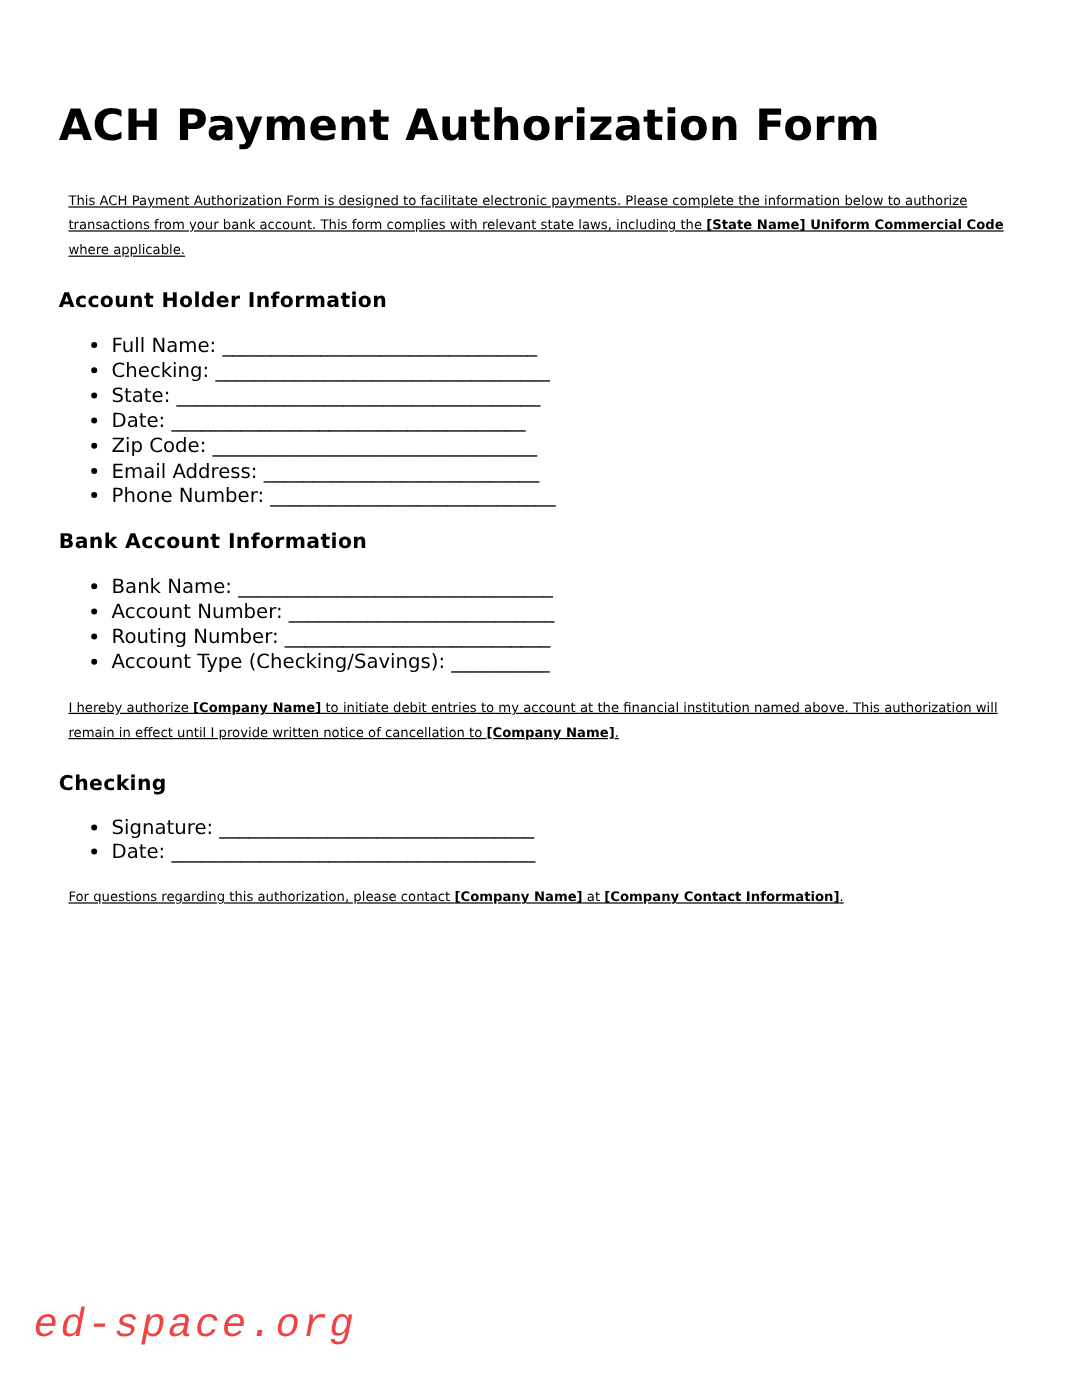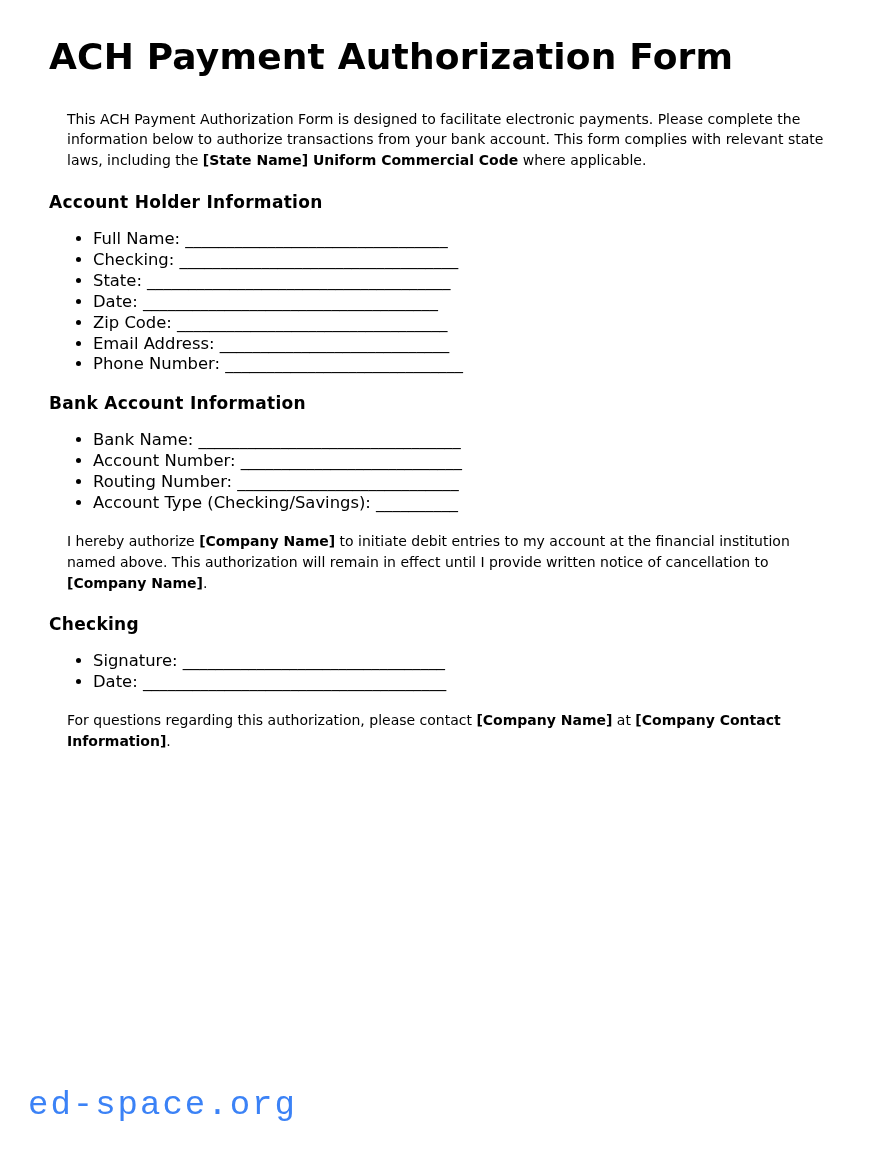--- a/index.html
+++ b/index.html
@@ -8,34 +8,35 @@
     background: #ffffff;
   }
   .page {
     position: relative;
     width: 892px;
     height: 1154px;
     background: #ffffff;
     color: #000000;
     font-family: "DejaVu Sans", sans-serif;
     box-sizing: border-box;
-    padding: 37px 54px 0 49px;
+    padding: 86px 54px 0 49px;
     overflow: hidden;
   }
   h1.doc-title {
     font-size: 36px;
     line-height: 1.1;
     font-weight: bold;
     margin: 0 0 32px 0;
     letter-spacing: 0.2px;
   }
   p.body-text {
-    font-size: 14px;
+    font-size: 11px;
     line-height: 20.8px;
-    margin: 0 0 20px 18px;
+    margin: 0 0 20px 8px;
+    text-decoration: underline;
   }
   p.body-text .bold {
     font-weight: bold;
   }
   h3.section-heading {
     font-size: 17px;
     line-height: 22px;
     font-weight: bold;
     margin: 0 0 16px 0;
     letter-spacing: 0.3px;
@@ -101,15 +102,15 @@
 
   <ul class="field-list">
     <li>Signature: ________________________________</li>
     <li>Date: _____________________________________</li>
   </ul>
 
   <p class="body-text">
     <span>For questions regarding this authorization, please contact </span><span class="bold">[Company Name]</span><span> at </span><span class="bold">[Company Contact Information]</span><span>.</span>
   </p>
 
-  <div class="watermark" style="color: #3b82f6;">ed-space.org</div>
+  <div class="watermark" style="color: #ef4444; font-style: italic;">ed-space.org</div>
 
 </div>
 
 </body></html>

